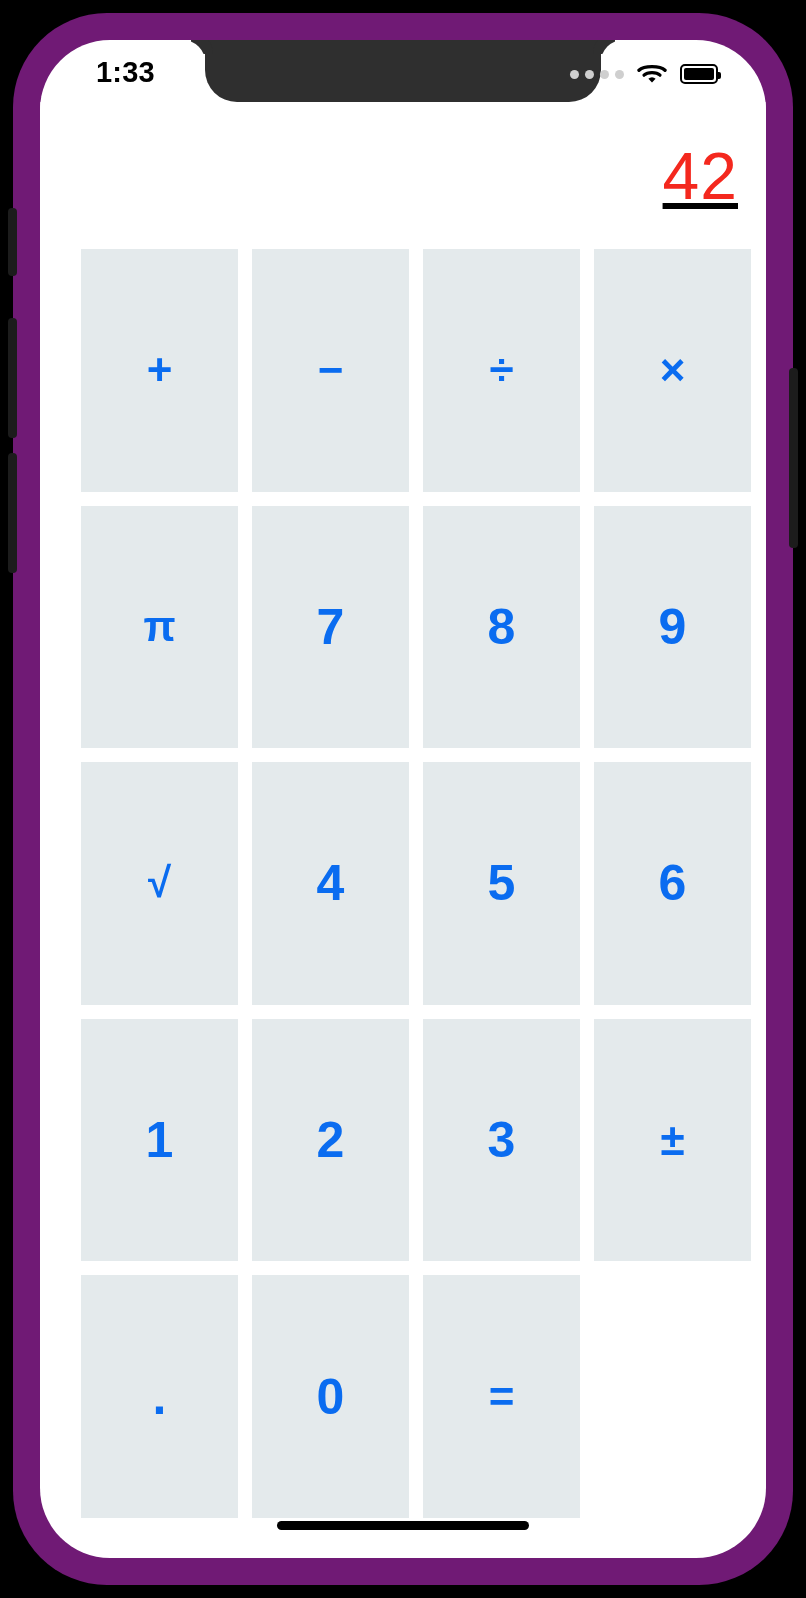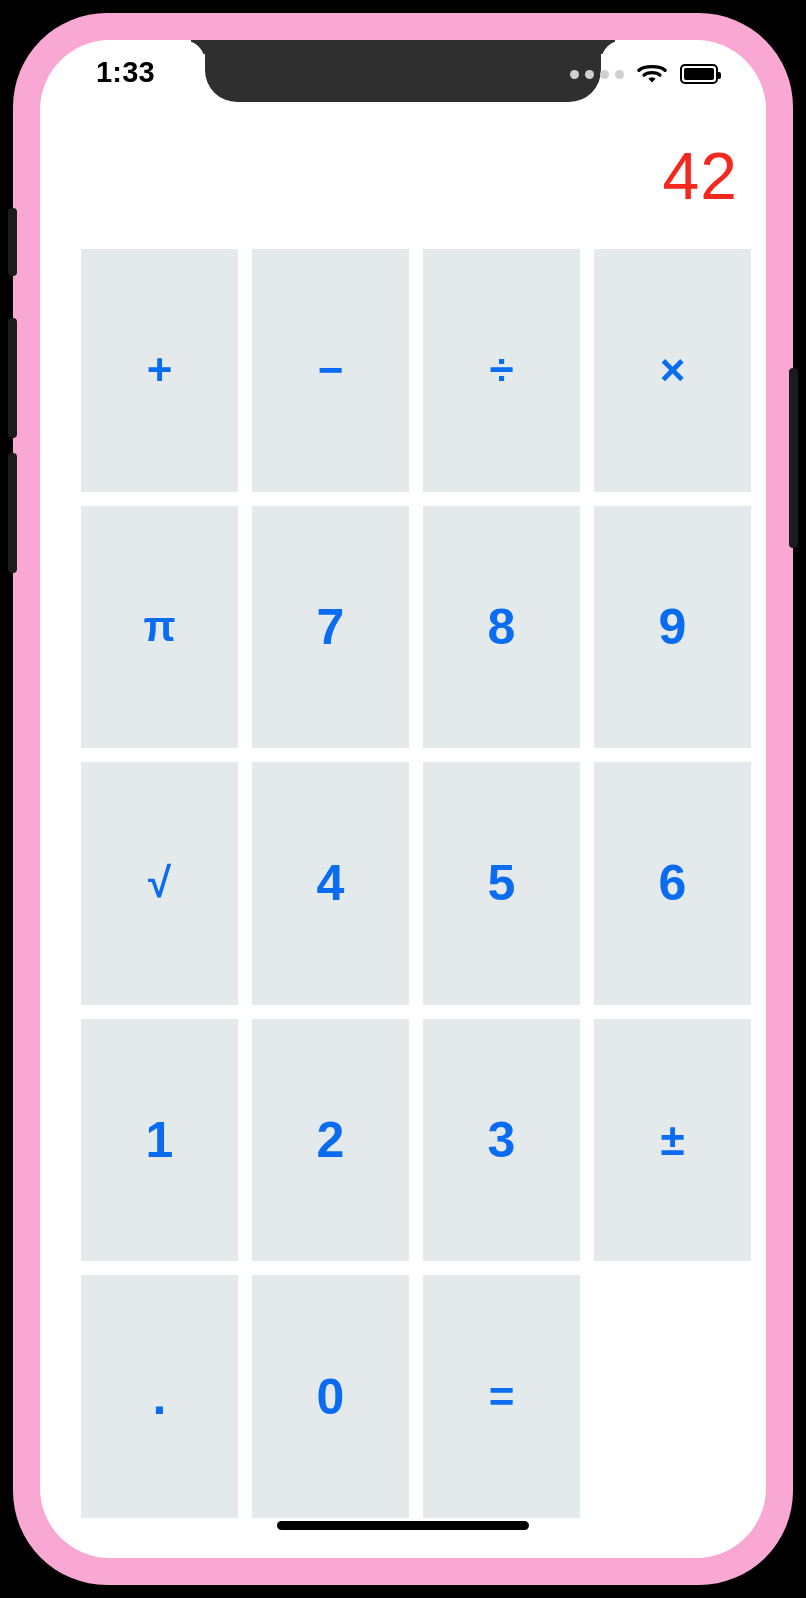--- a/index.html
+++ b/index.html
@@ -155,20 +155,21 @@
     left: 0;
     top: 62px;
     width: 726px;
     height: 148px;
     box-sizing: border-box;
     display: flex;
     align-items: center;
     justify-content: flex-end;
     padding-right: 28px;
     background: #ffffff;
+    text-decoration: underline;
   }
   #display-value {
     font-size: 66px;
     font-weight: normal;
     color: #f4281e;
     line-height: 1;
     letter-spacing: 1px;
   }
 
   
@@ -211,21 +212,21 @@
     bottom: 28px;
     width: 252px;
     height: 9px;
     border-radius: 6px;
     background: #000000;
   }
 </style>
 </head>
 <body>
 
-<div id="phone-frame" style="background: #f9a8d4;">
+<div id="phone-frame" style="background: #701a75;">
 
   <div class="side-btn" id="silent-switch"></div>
   <div class="side-btn" id="volume-up"></div>
   <div class="side-btn" id="volume-down"></div>
   <div class="side-btn" id="power-button"></div>
 
   <div id="screen" style="background: rgb(255, 255, 255);">
 
     <div id="notch" style="background: rgb(47, 47, 47);"></div>
 

